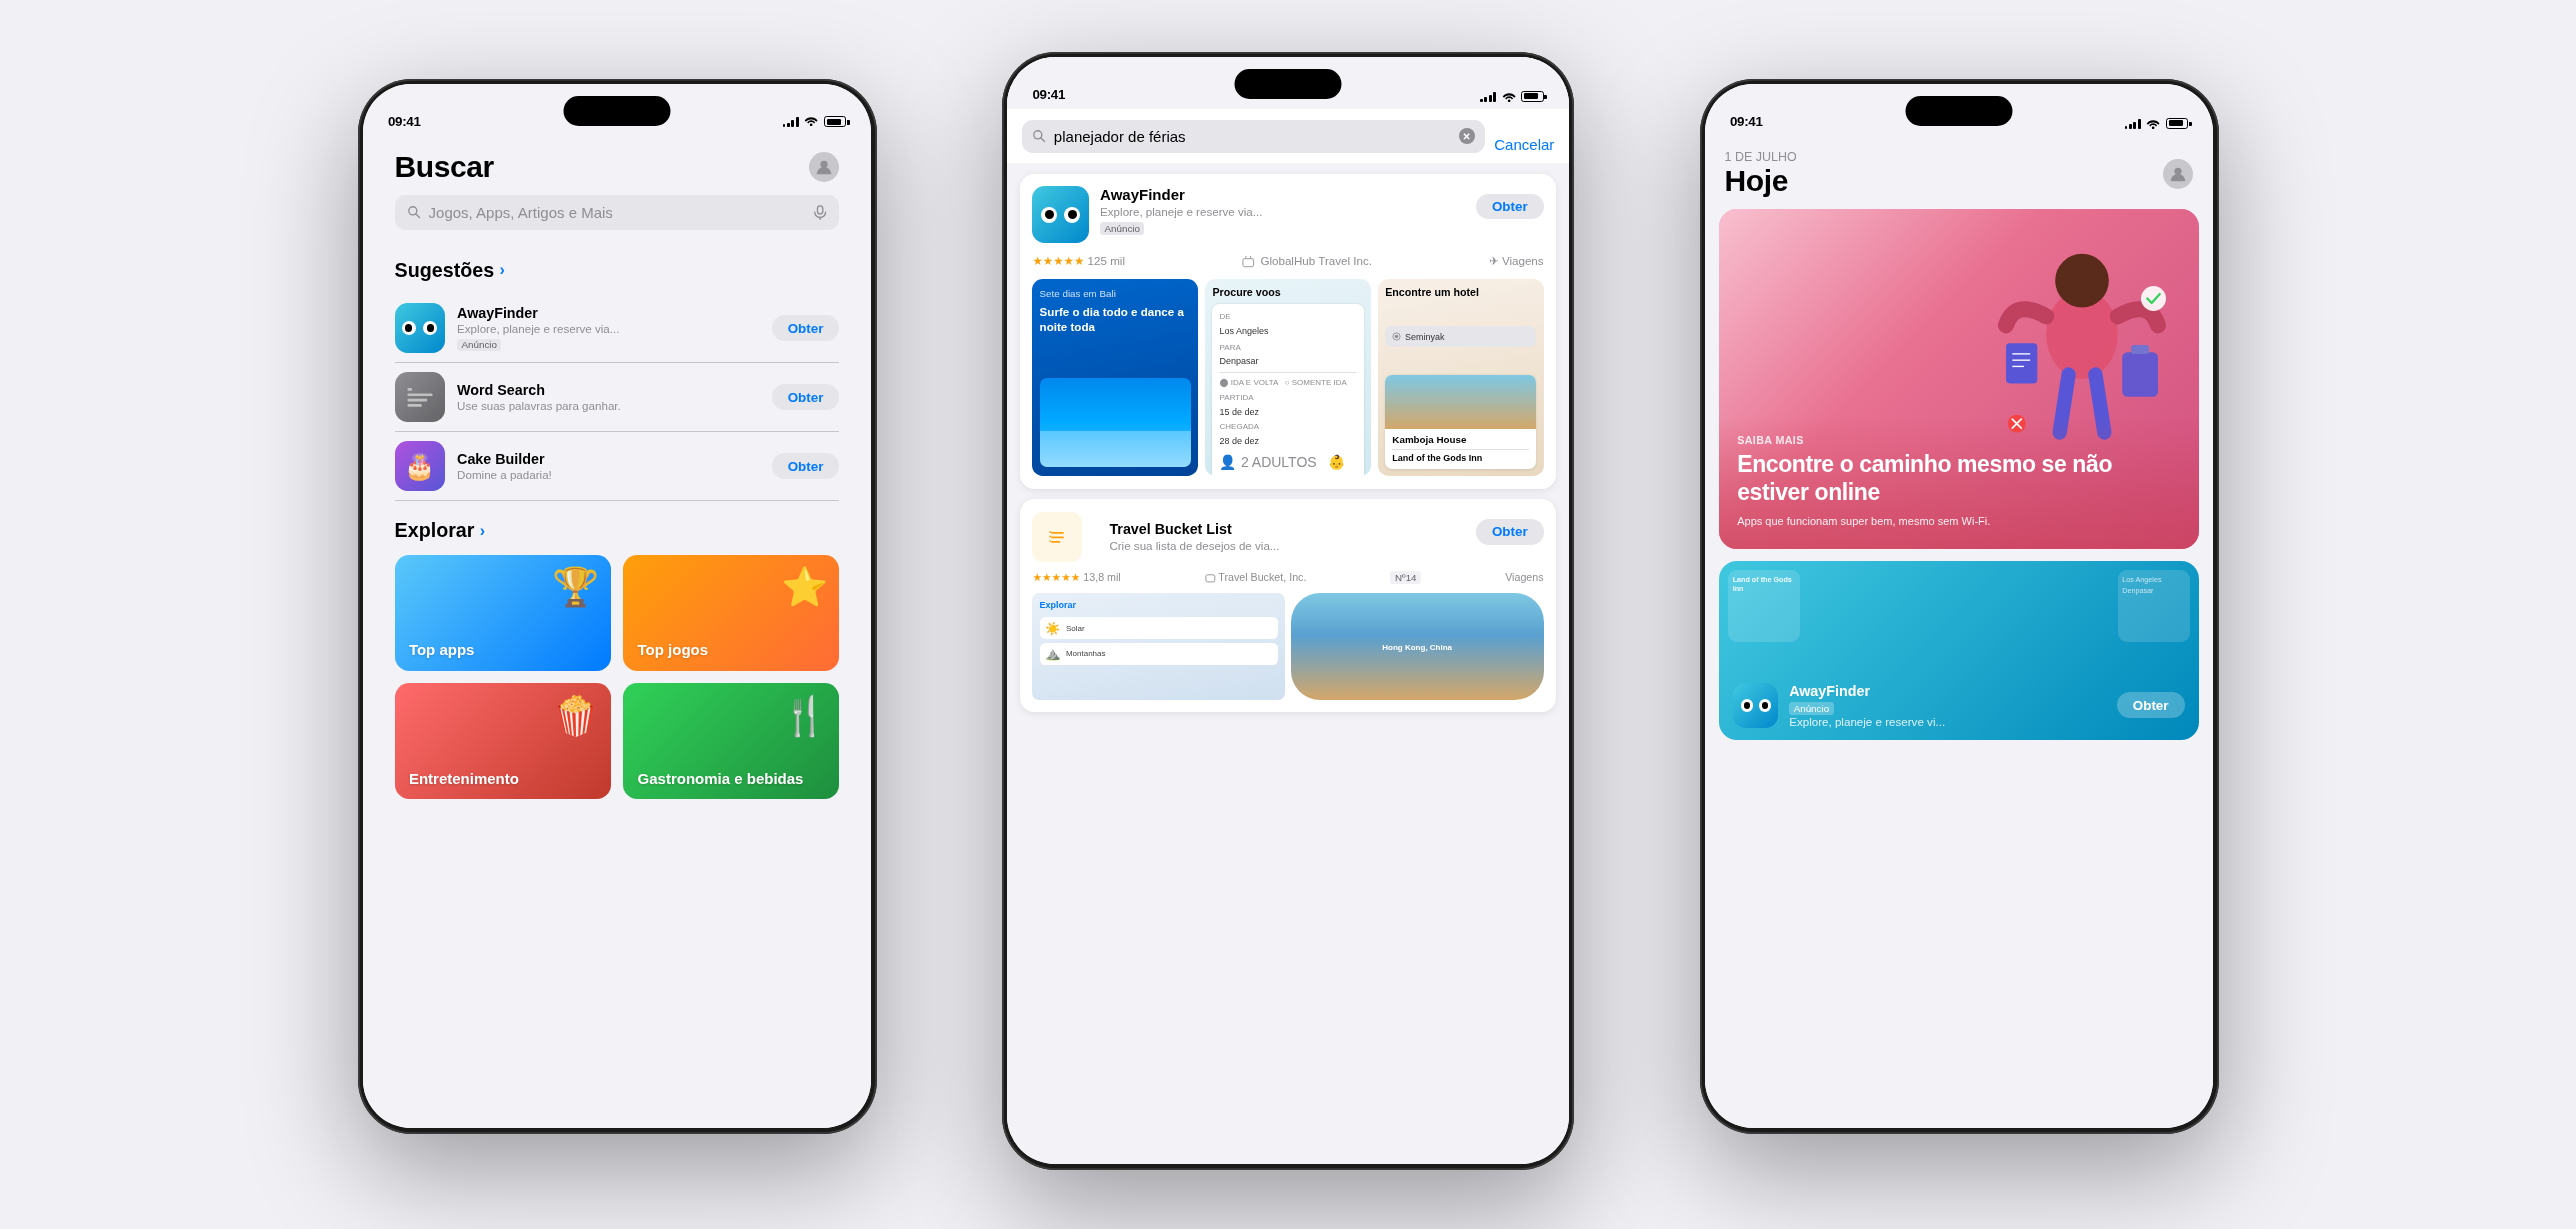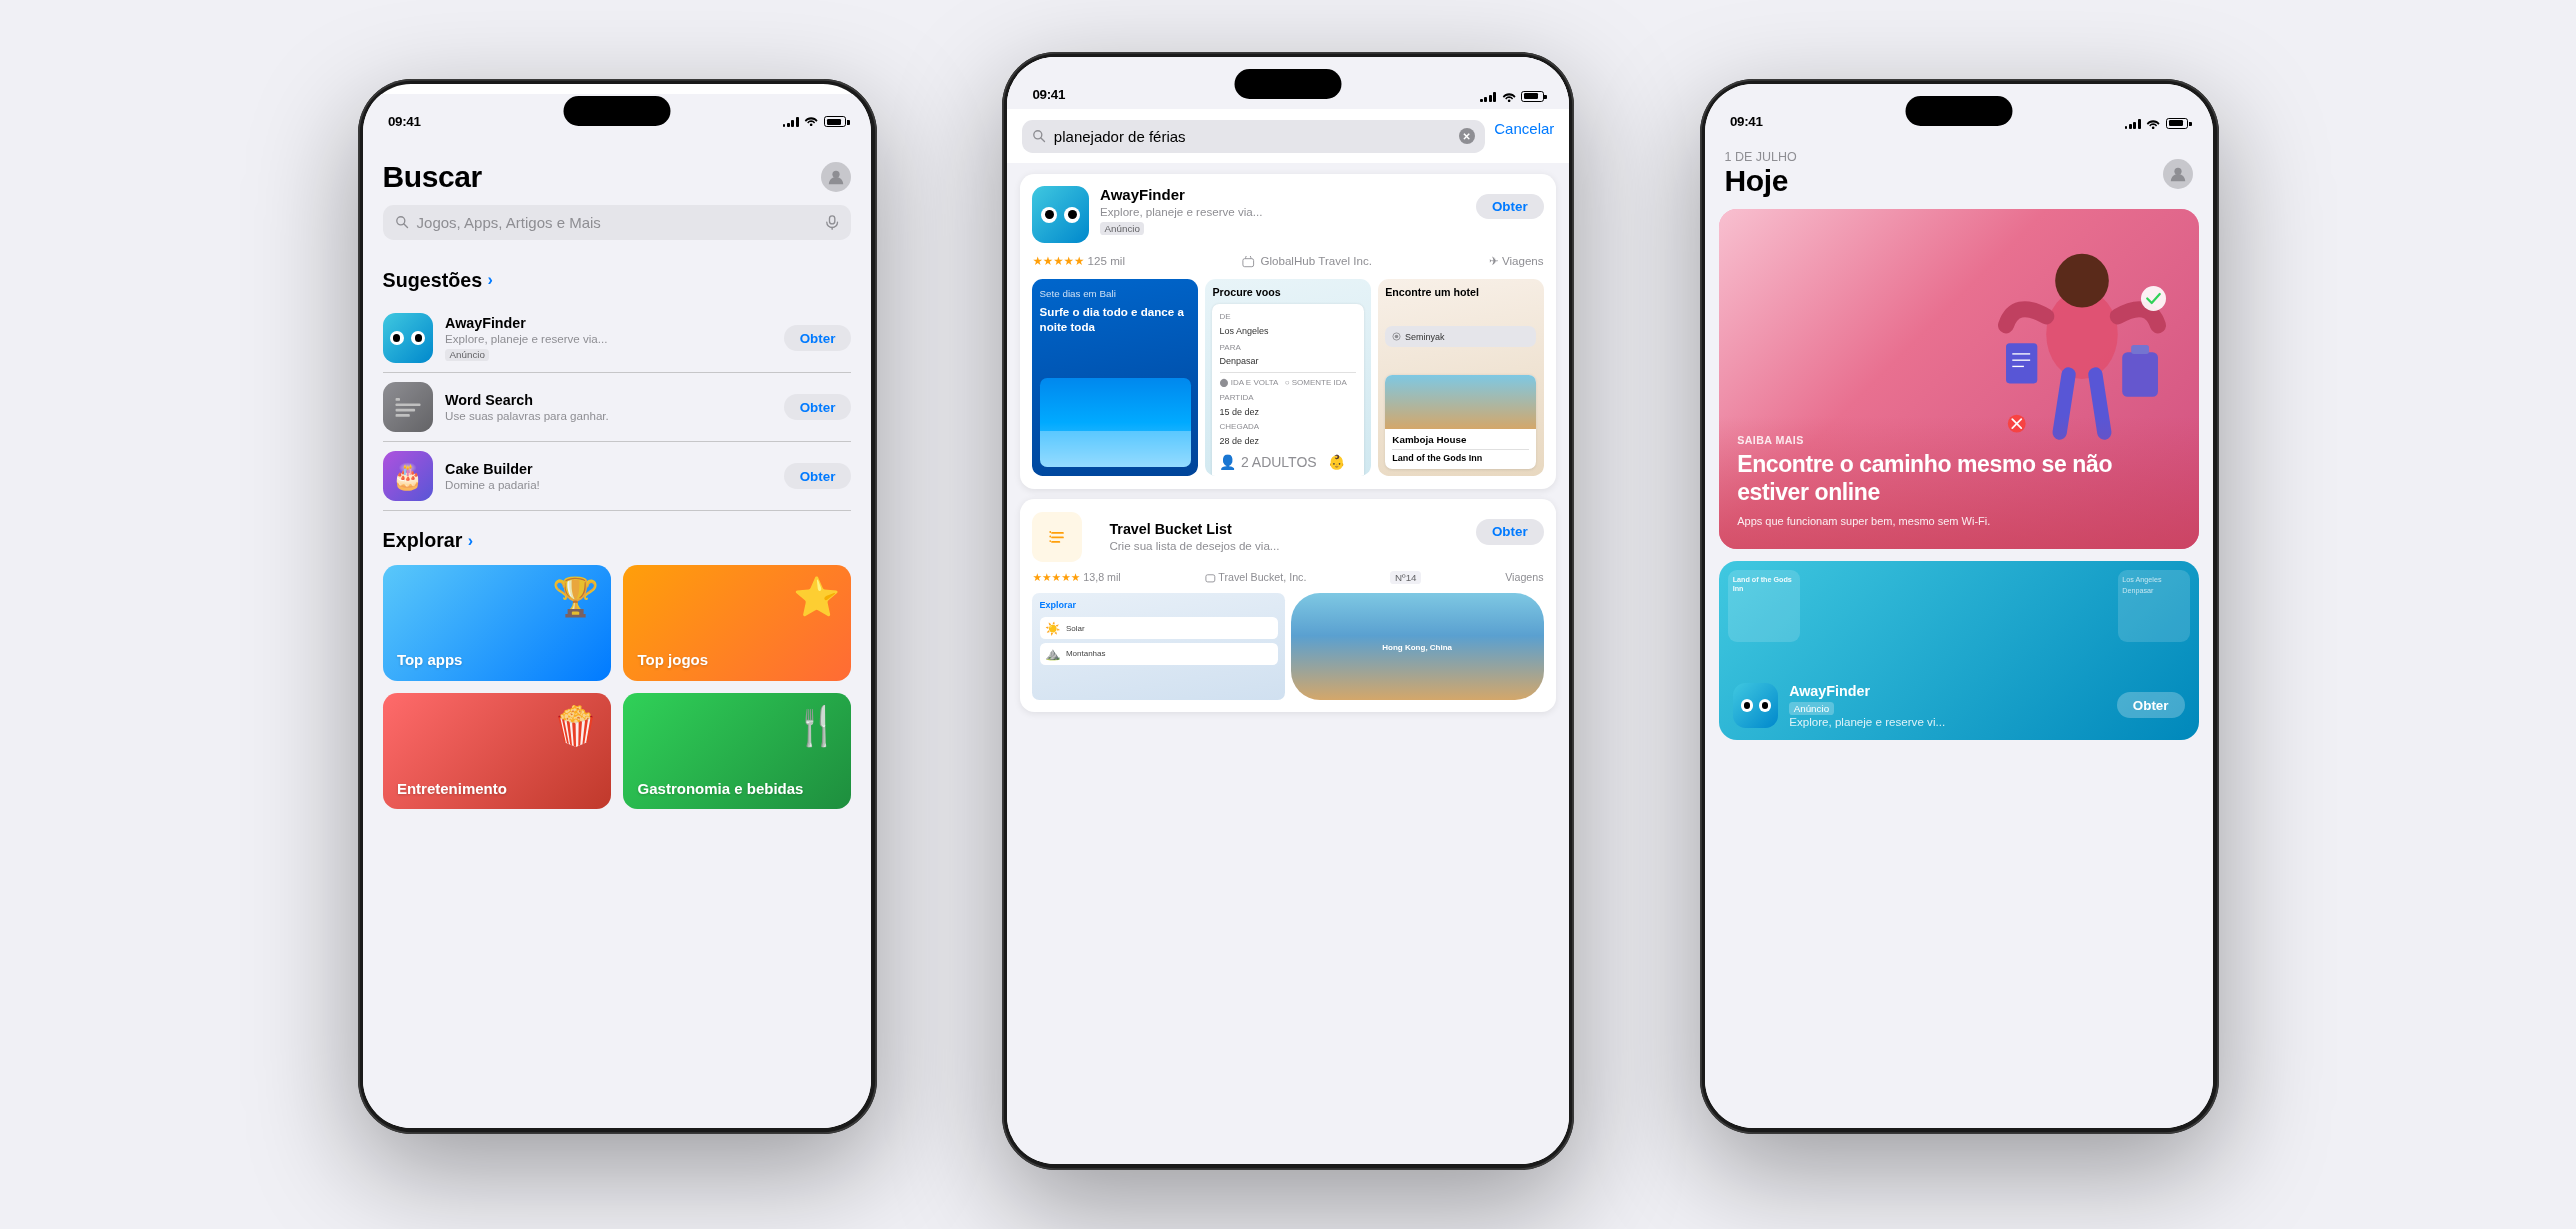--- a/index.html
+++ b/index.html
@@ -102,24 +102,23 @@
     .phone-right {
       width: 519px;
       height: 1055px;
       right: 143px;
       top: 45px;
       z-index: 2;
     }
 
     
     .buscar-screen {
-      padding: 52px 0 0;
+      padding: 52px 12px 0;
       background: #f2f2f7;
       height: 100%;
-      margin-top: 10px;
     }
     .buscar-header {
       padding: 14.3px 19.7px 10.7px;
       background: #f2f2f7;
     }
     .buscar-title {
       font-size: 30px;
       font-weight: 700;
       color: #000;
       letter-spacing: -0.4px;
@@ -259,21 +258,21 @@
     
     .search-screen {
       background: #f2f2f7;
       height: 100%;
       padding-top: 52px;
     }
     .search-bar-active {
       background: #fff;
       padding: 10.7px 14.3px;
       display: flex;
-      align-items: flex-start;
+      align-items: flex-end;
       gap: 9px;
     }
     .search-input-pill {
       flex: 1;
       background: #e5e5ea;
       border-radius: 10.7px;
       padding: 8px 10.7px;
       display: flex;
       align-items: center;
       gap: 7.2px;

